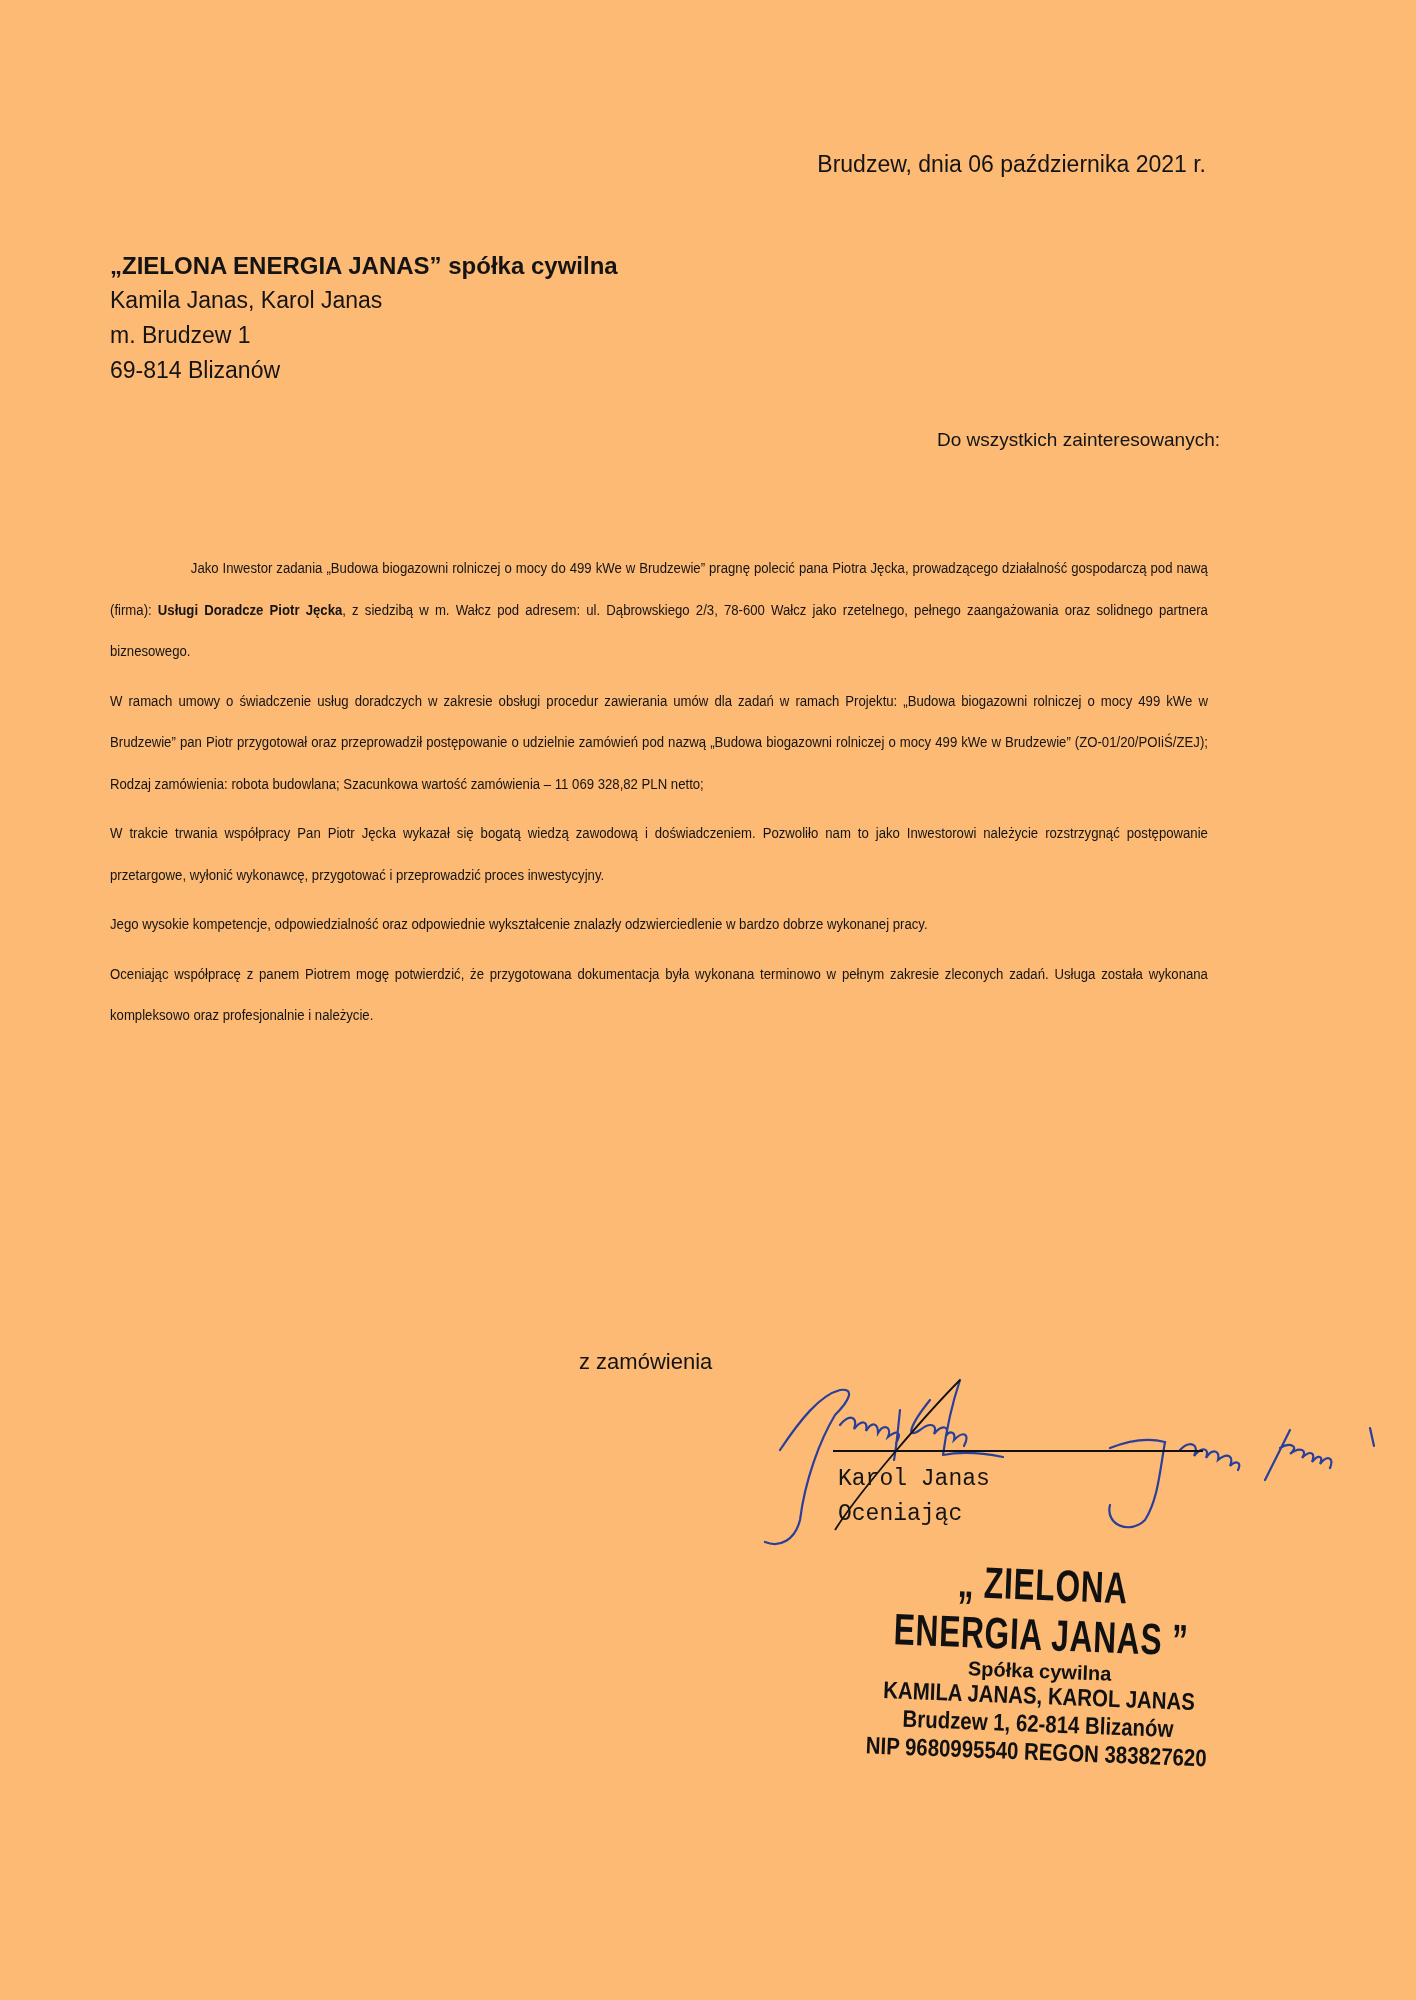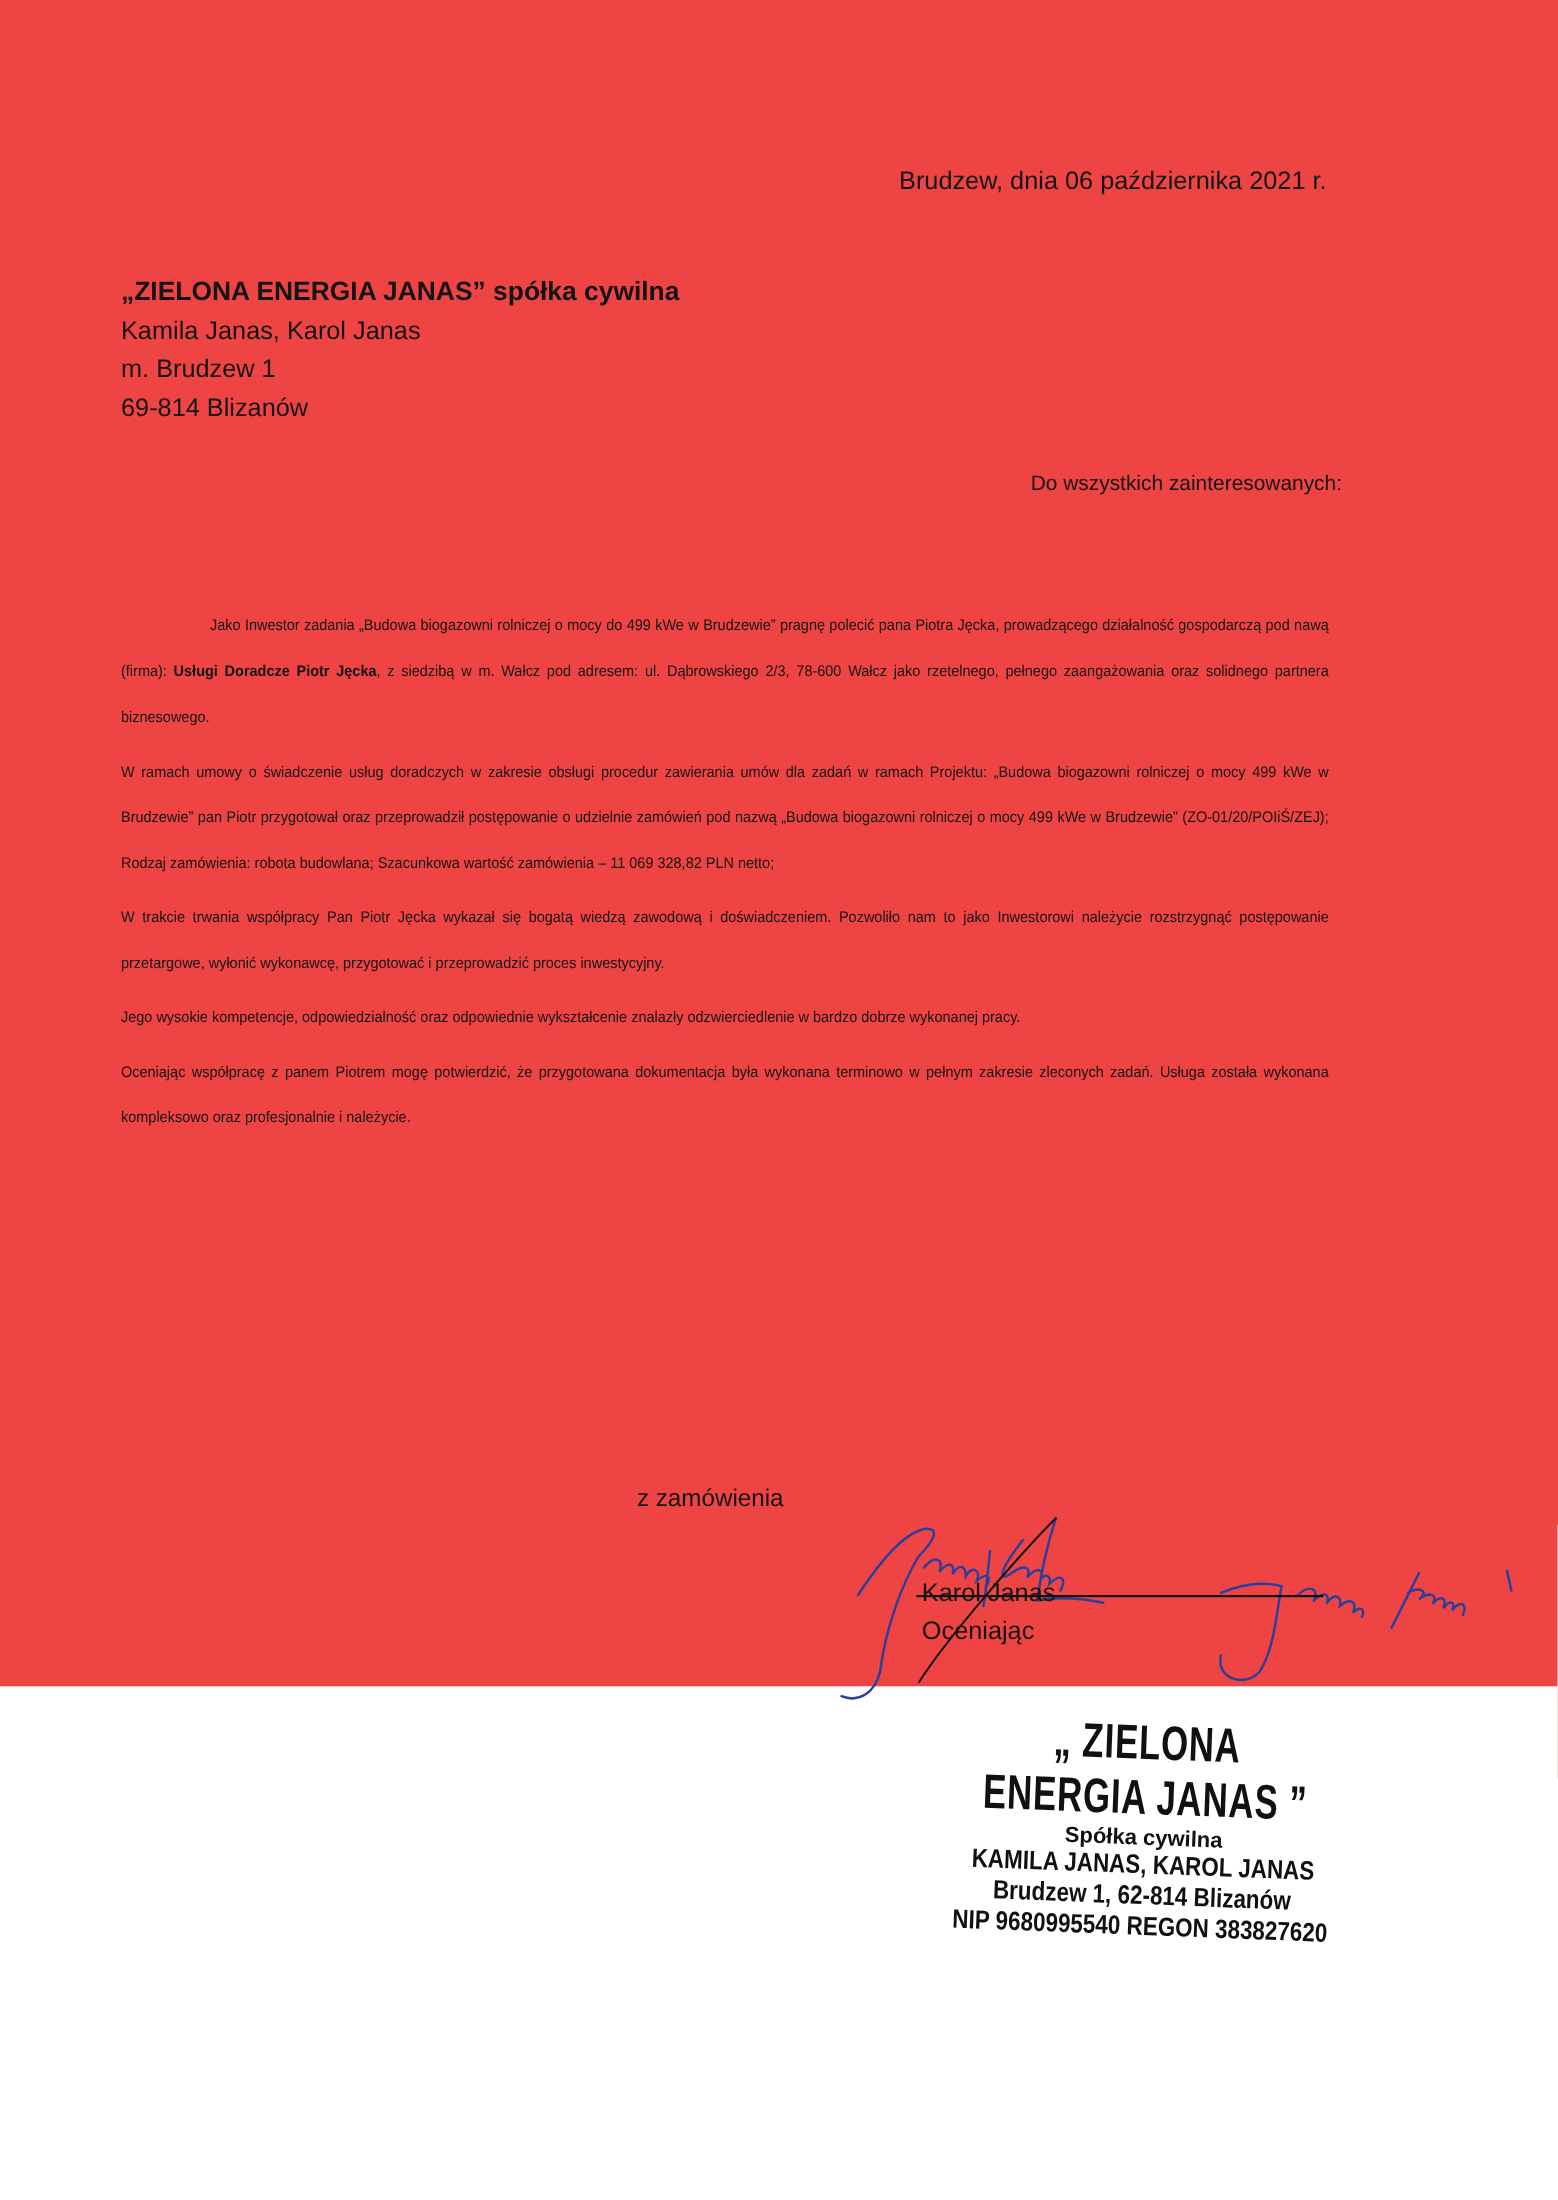--- a/index.html
+++ b/index.html
@@ -1,32 +1,32 @@
 <!DOCTYPE html>
 <html><head>
 <meta charset="utf-8">
 <style>
   html, body { margin: 0; padding: 0; background: #ffffff; }
   body { width: 1416px; height: 2000px; position: relative; overflow: hidden;
          font-family: "Liberation Sans", sans-serif; color: #141414; }
-  .page { position: absolute; left: 0; top: 0; width: 1416px; height: 1533px; background: #ef4444; }
+  .page { position: absolute; left: 0; top: 0; width: 1416px; height: 2000px; background: #fdba74; }
   .abs { position: absolute; white-space: nowrap; }
   .date { right: 210px; top: 151px; font-size: 23px; }
   .sender { left: 110px; top: 248px; font-size: 23px; line-height: 35px; }
   .sender .company { font-weight: bold; font-size: 24px; text-align: center; }
   .recipient { right: 196px; top: 429px; font-size: 19px; }
   .body { position: absolute; left: 110px; width: 1098px; top: 548px;
           font-family: "Liberation Sans Narrow", "Liberation Sans", sans-serif;
           font-size: 14px; line-height: 41.5px; text-align: justify; }
   .body p { margin: 0 0 8px 0; transform: scaleX(0.94); transform-origin: left; width: 1168px; }
   .body p.indent { text-indent: 86px; }
   .body b { font-weight: bold; }
   .closing { left: 579px; top: 1349px; font-size: 22px; }
   .sig-line { position: absolute; left: 833px; top: 1450px; width: 370px; height: 0; border-top: 2px solid #111; }
-  .signer { left: 838px; top: 1430px; font-size: 23px; line-height: 35px; }
+  .signer { left: 838px; top: 1462px; font-size: 23px; line-height: 35px; font-family: Liberation Mono, monospace; }
   .sig-svg { position: absolute; left: 760px; top: 1370px; width: 656px; height: 180px; }
   .stamp { position: absolute; left: 830px; top: 1560px; width: 420px; text-align: center;
            transform: rotate(2.2deg); transform-origin: center; color: #111; }
   .stamp .s-title { font-family: "Liberation Sans Narrow", "Liberation Sans", sans-serif; font-weight: bold;
                     font-size: 44px; letter-spacing: 1px; transform: scaleX(0.72); display: inline-block; }
   .stamp .s-line { font-weight: bold; font-size: 24px; line-height: 28px; }
   .stamp .s-small { font-size: 20px; line-height: 22px; font-weight: bold; }
   .stamp .s-narrow { display: inline-block; transform: scaleX(0.85); }
 </style>
 </head>

